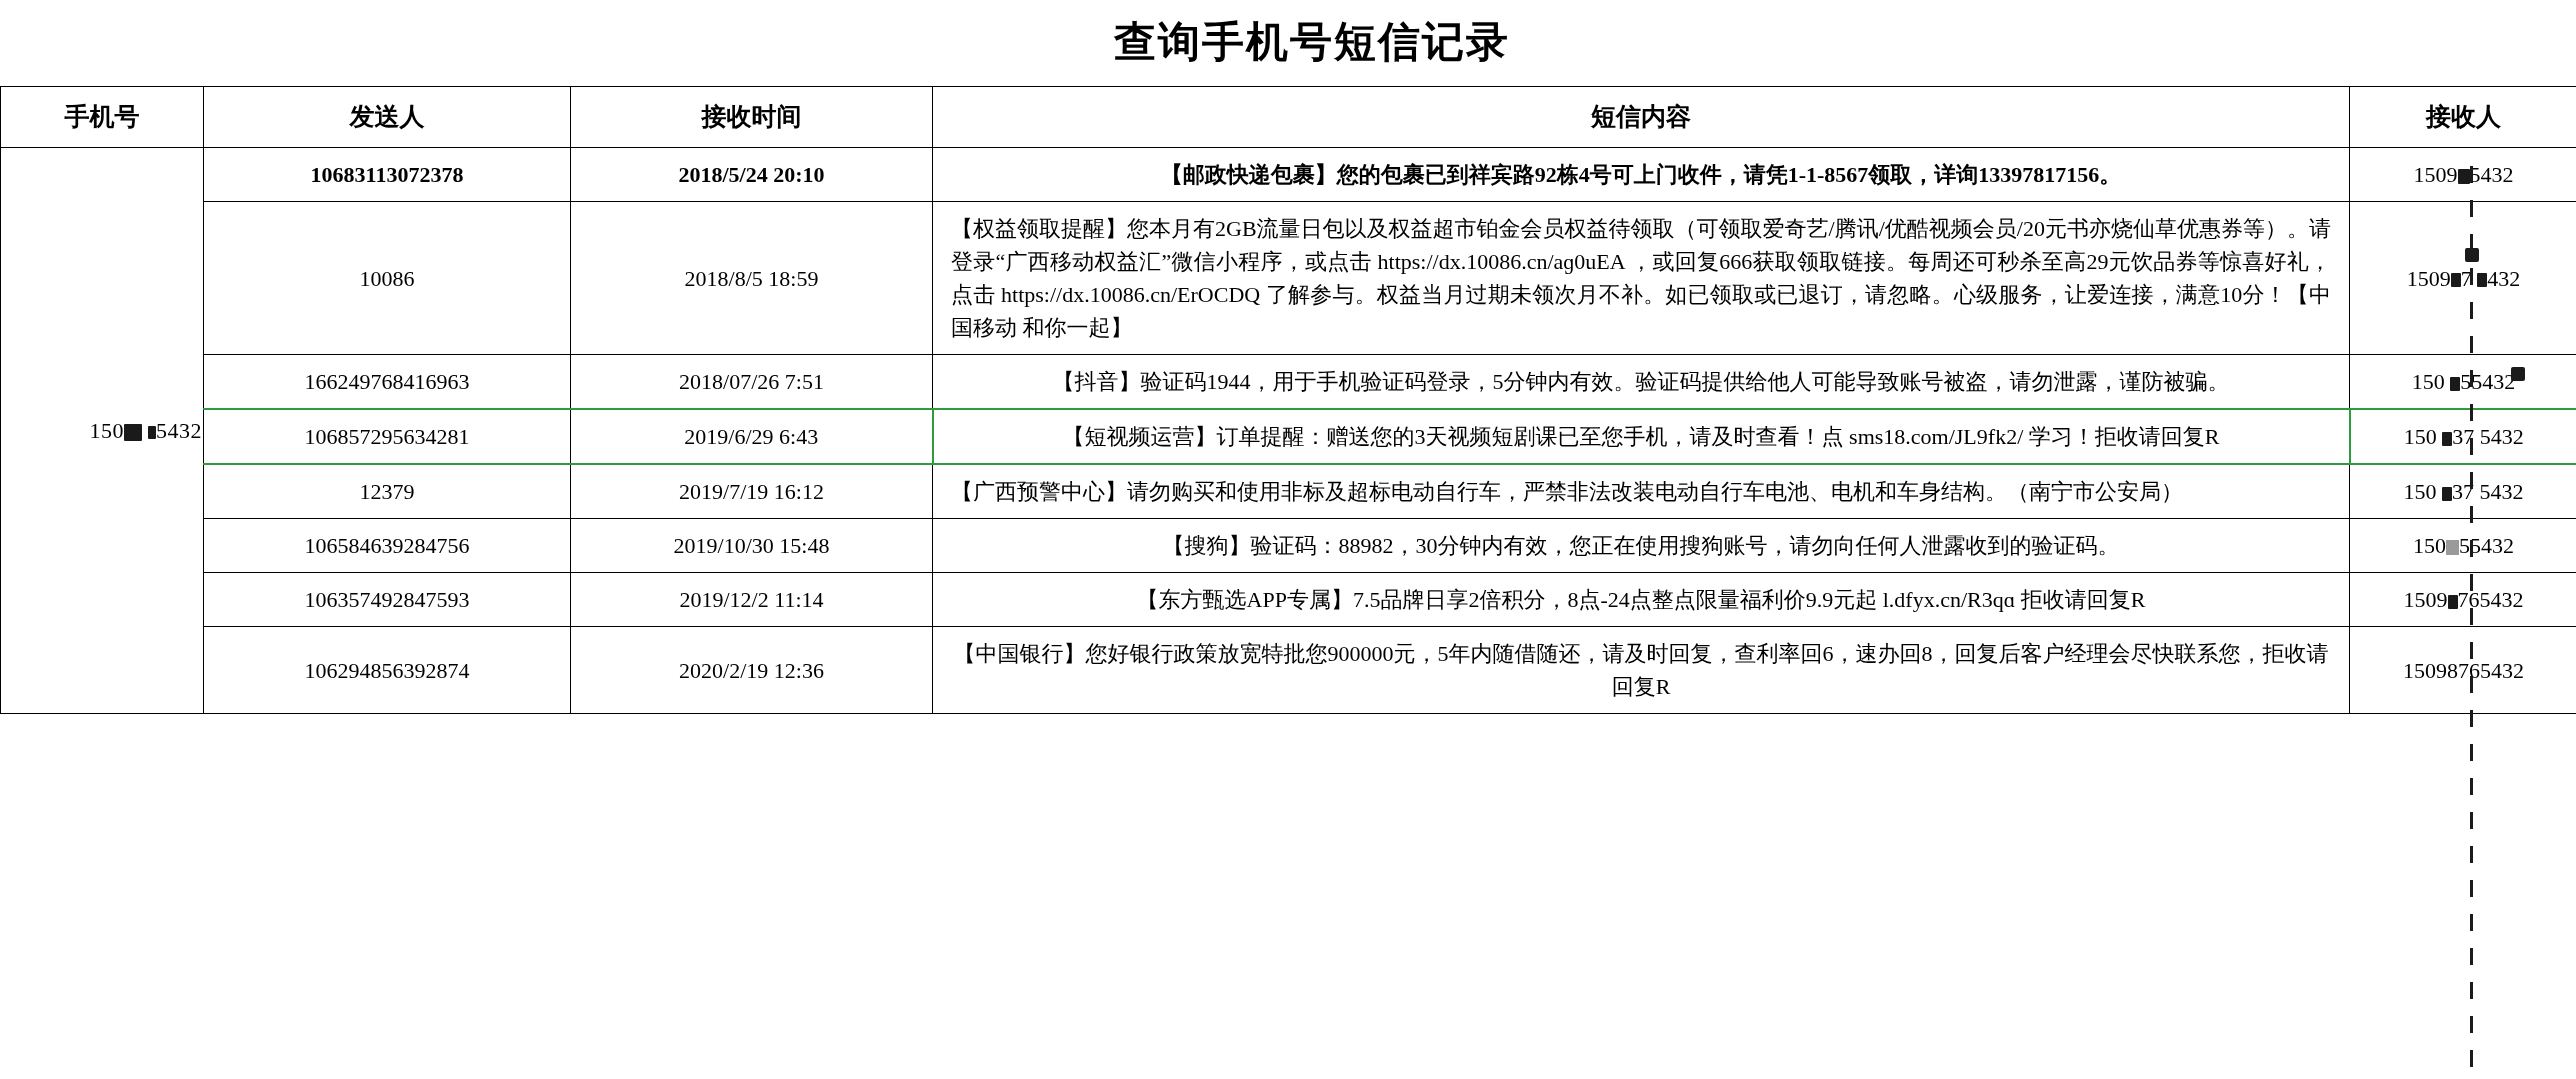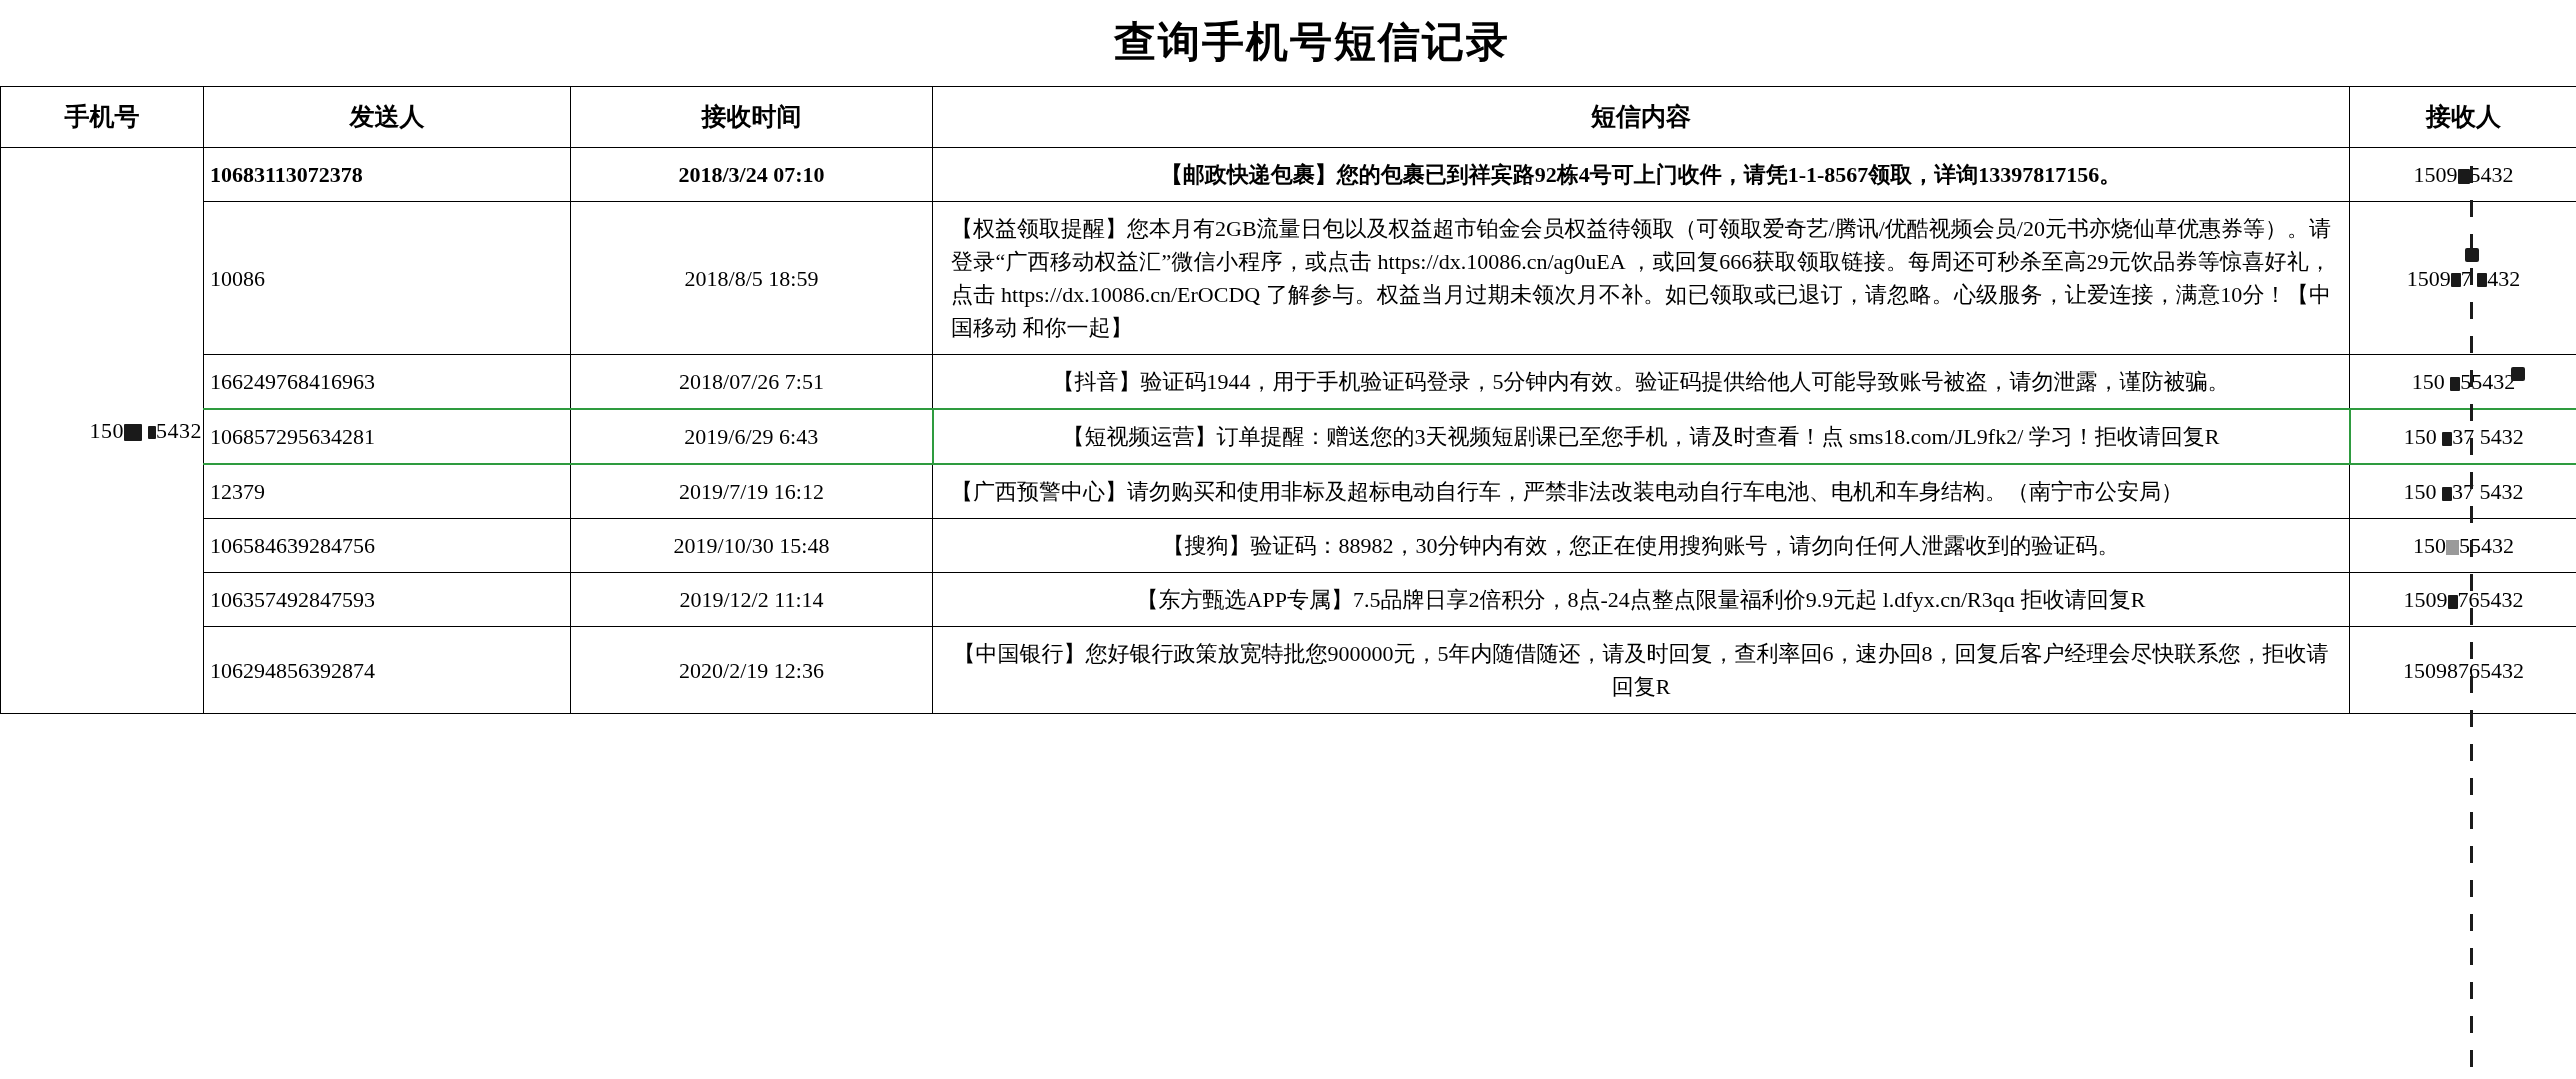--- a/index.html
+++ b/index.html
@@ -54,21 +54,21 @@
     padding: 4px 6px;
     margin-left: 37px;
   }
   td.phone-cell {
     text-align: right;
     font-size: 23px;
     letter-spacing: 0.5px;
     position: relative;
   }
   td.sender-cell {
-    text-align: left;
+    text-align: center;
     padding: 8px 6px;
   }
   td.time-cell {
     text-align: center;
     padding: 8px 6px;
   }
   td.content-cell {
     text-align: justify;
     text-justify: inter-ideograph;
     padding: 10px 18px;
@@ -159,21 +159,21 @@
         <th>接收人</th>
       </tr>
     </thead>
     <tbody>
 
       <tr class="bold-row">
         <td class="phone-cell" rowspan="8">
           <span class="nowrap">150<span class="redact r-w18"></span>&nbsp;<span class="redact r-w8"></span>5432</span>
         </td>
         <td class="sender-cell">10683113072378</td>
-        <td class="time-cell">2018/3/24 07:10</td>
+        <td class="time-cell">2018/5/24 20:10</td>
         <td class="content-cell center">【邮政快递包裹】您的包裹已到祥宾路92栋4号可上门收件，请凭1-1-8567领取，详询13397817156。</td>
         <td class="receiver-cell">
           <span>1509</span><span class="redact r-w12"></span><span>5432</span>
         </td>
       </tr>
 
       <tr>
         <td class="sender-cell">10086</td>
         <td class="time-cell">2018/8/5 18:59</td>
         <td class="content-cell">【权益领取提醒】您本月有2GB流量日包以及权益超市铂金会员权益待领取（可领取爱奇艺/腾讯/优酷视频会员/20元书亦烧仙草优惠券等）。请登录“广西移动权益汇”微信小程序，或点击 https://dx.10086.cn/aɡ0uEA ，或回复666获取领取链接。每周还可秒杀至高29元饮品券等惊喜好礼，点击 https://dx.10086.cn/ErOCDQ 了解参与。权益当月过期未领次月不补。如已领取或已退订，请忽略。心级服务，让爱连接，满意10分！【中国移动 和你一起】</td>

